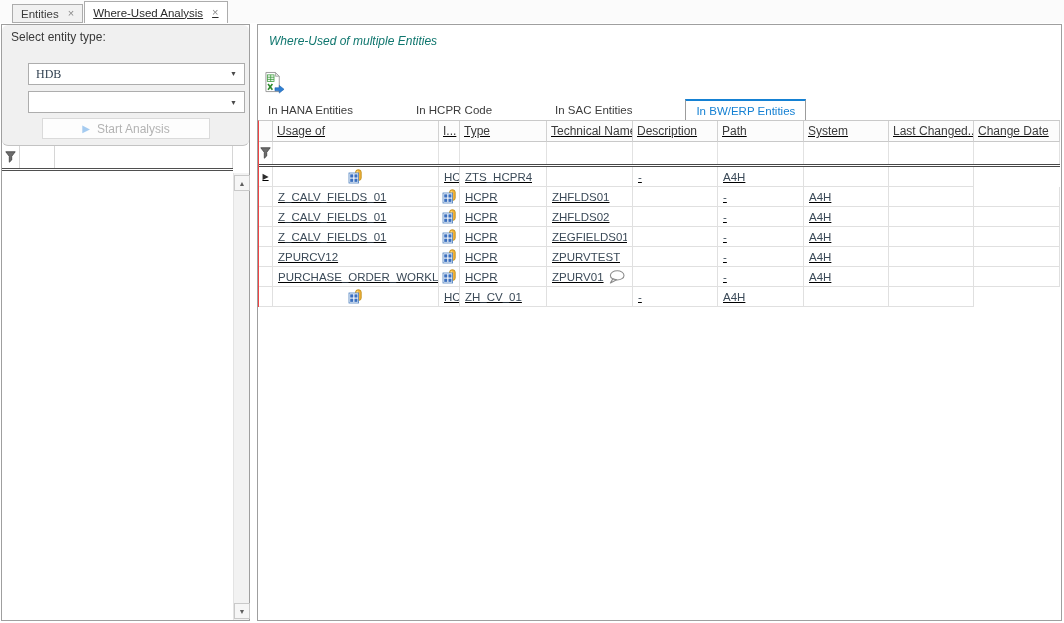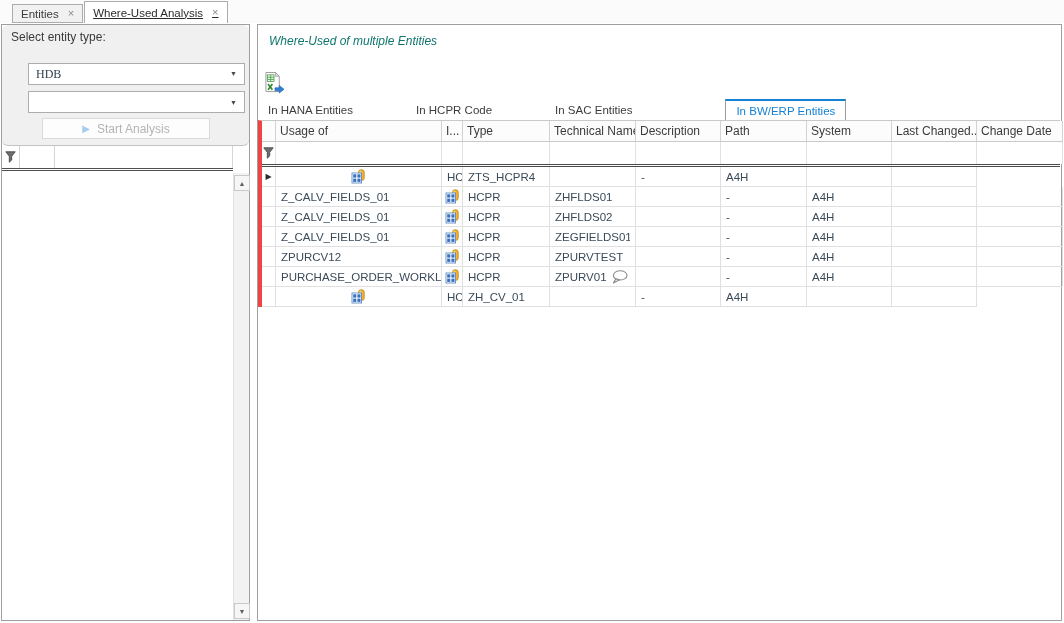--- a/index.html
+++ b/index.html
@@ -52,24 +52,24 @@
     border:1px solid #9f9f9f; background:#fff; }
   .main-title { position:absolute; left:11px; top:9px; font-size:12px; color:#0f766e;font-style:italic; }
   .excel-btn { position:absolute; left:4px; top:44px; width:24px; height:26px;
     display:flex; align-items:center; justify-content:center; background:none; border:none; }
 
   .main-tabs { position:absolute; left:0; top:74px; height:21px;
     display:flex; align-items:center;gap:39px; }
   .rtab { height:18px; padding:0 10px; margin-right:4px; display:flex; align-items:center;
     font-size:11.5px; color:#3c3c3c; white-space:nowrap; }
   .rtab.active { height:21px; border:1px solid #9c9c9c; border-top:2px solid #1581d3;
-    border-bottom:none; background:#fff; color:#1581d3;margin-left:40px; }
+    border-bottom:none; background:#fff; color:#1581d3; }
 
   .results-table { position:absolute; left:0; top:95px; width:802px;
-    border-left:4px solid #ef4444; border-top:1px solid #c9c9c9; }
+    border-left:1px solid #ef4444; border-top:1px solid #c9c9c9;text-decoration:underline; }
   .grid-row { display:grid;
     grid-template-columns:14px 166px 21px 87px 86px 85px 86px 85px 85px 86px; }
   .th { height:21px; border-right:1px solid #d2d2d2; border-bottom:1px solid #c9c9c9;
     font-size:12px; color:#3c3c3c; display:flex; align-items:center; padding:0 4px;
     background:#fcfcfc; white-space:nowrap; overflow:hidden; }
   .fc { height:22px; border-right:1px solid #e2e2e2; background:#fff; }
   .fc.ind { display:flex; align-items:center; justify-content:center; }
   .dblline2 { width:100%; height:3px; background:#fff;
     border-top:1px solid #474747; border-bottom:1px solid #474747; }
   .td { height:20px; border-right:1px solid #e0e0e0; border-bottom:1px solid #e0e0e0;

